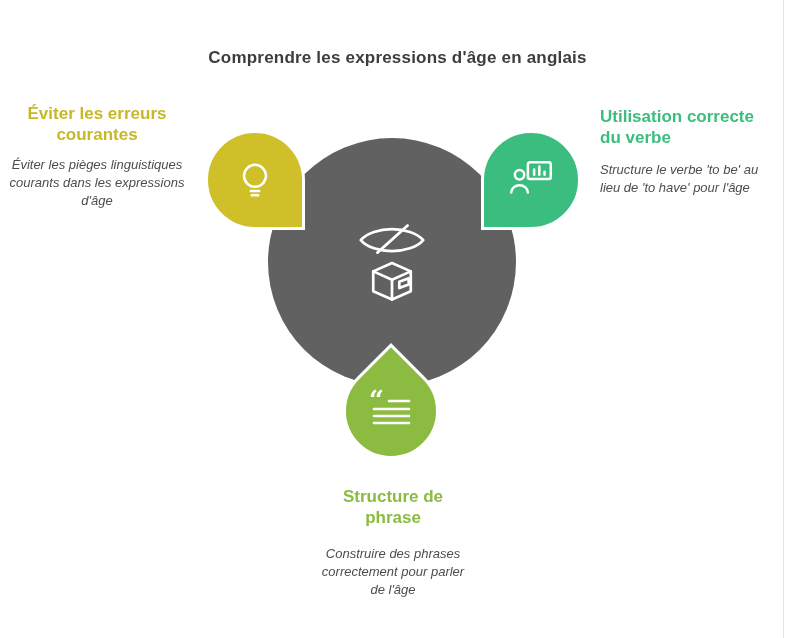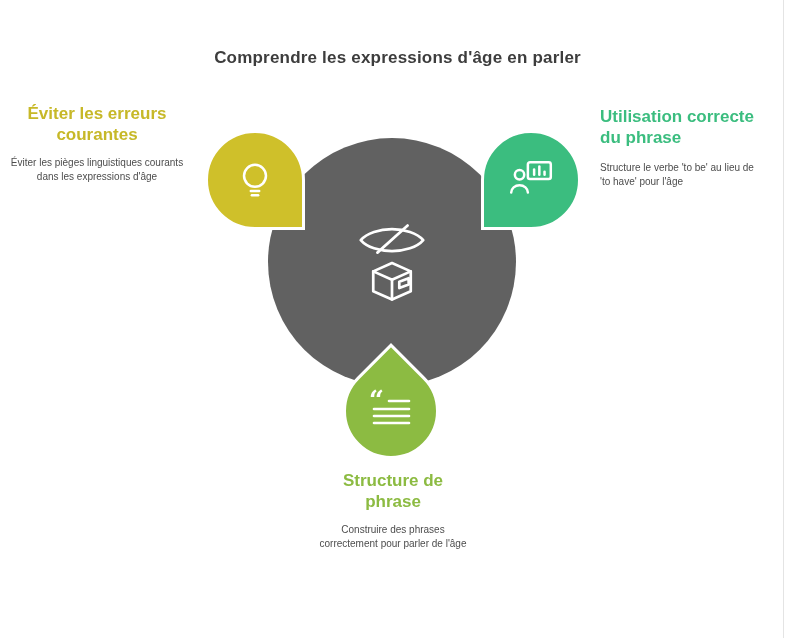--- a/index.html
+++ b/index.html
@@ -41,39 +41,39 @@
     left:343px;top:363px;width:96px;height:96px;
     background:var(--accent_olive,#8cbb42);
     border-radius:0 50% 50% 50%;
     transform:rotate(45deg);
   }
   .drop-structure .icon-inner{transform:rotate(-45deg);}
   .icon-inner{display:flex;align-items:center;justify-content:center;}
 
   .block{position:absolute;z-index:4;}
   .heading{font-size:17px;font-weight:bold;line-height:1.25;}
-  .desc{margin-top:10px;font-size:10px;color:var(--body_text,#4d4d4d);line-height:1.4;}
+  .desc{margin-top:10px;font-size:13px;color:var(--body_text,#4d4d4d);line-height:1.4;font-style:italic;}
 
   .block-errors{left:7px;top:103px;width:180px;text-align:center;}
   .block-errors .heading{color:var(--accent_yellow,#cfc02a);filter:brightness(.96);}
 
   .block-verb{left:600px;top:106px;width:166px;text-align:left;}
   .block-verb .heading{color:var(--accent_green,#3bbd7f);}
   .block-verb .desc{margin-top:12px;}
 
   .block-structure{left:295px;top:470px;width:196px;text-align:center;}
-  .block-structure .heading{color:var(--accent_olive,#8cbb42);max-width:132px;margin:0 auto;}
+  .block-structure .heading{color:var(--accent_olive,#8cbb42);max-width:132px;margin:16px auto;}
   .block-structure .desc{max-width:156px;margin-left:auto;margin-right:auto;}
 </style>
 </head>
 <body>
 
 <div class="page">
 
-  <div class="title">Comprendre les expressions d'âge en parler</div>
+  <div class="title">Comprendre les expressions d'âge en anglais</div>
 
   <div class="center-circle">
     <svg class="center-icon" viewBox="0 0 96 96" fill="none" stroke="#ffffff" stroke-width="2.6" stroke-linecap="round" stroke-linejoin="round">
       <path d="M18 27 C30 13 66 13 78 27 C66 41 30 41 18 27 Z"></path>
       <line x1="34" y1="39" x2="63" y2="13"></line>
       <path d="M30 57 L48 49 L66 57 L48 65 Z"></path>
       <path d="M30 57 L30 76 L48 84 L66 76 L66 57"></path>
       <line x1="48" y1="65" x2="48" y2="84"></line>
       <path d="M55 67 l9 -3.5 v6 l-9 3.5 z"></path>
     </svg>
@@ -99,21 +99,21 @@
         <circle cx="13" cy="17" r="4.5"></circle>
         <path d="M5 34 a8 7 0 0 1 16 0"></path>
         <rect x="21" y="5" width="22" height="16" rx="2"></rect>
         <line x1="27" y1="17" x2="27" y2="12"></line>
         <line x1="32" y1="17" x2="32" y2="9"></line>
         <line x1="37" y1="17" x2="37" y2="14"></line>
       </svg>
     </span>
   </div>
   <div class="block block-verb">
-    <div class="heading">Utilisation correcte du phrase</div>
+    <div class="heading">Utilisation correcte du verbe</div>
     <div class="desc">Structure le verbe 'to be' au lieu de 'to have' pour l'âge</div>
   </div>
 
   <div class="drop drop-structure">
     <span class="icon-inner">
       <svg width="46" height="44" viewBox="0 0 46 44" fill="none" stroke="#ffffff" stroke-width="2.6" stroke-linecap="round">
         <text x="1" y="20" font-size="26" font-weight="bold" fill="#ffffff" stroke="none" font-family="DejaVu Serif, serif">“</text>
         <line x1="21" y1="12" x2="41" y2="12"></line>
         <line x1="6" y1="20" x2="41" y2="20"></line>
         <line x1="6" y1="27" x2="41" y2="27"></line>

